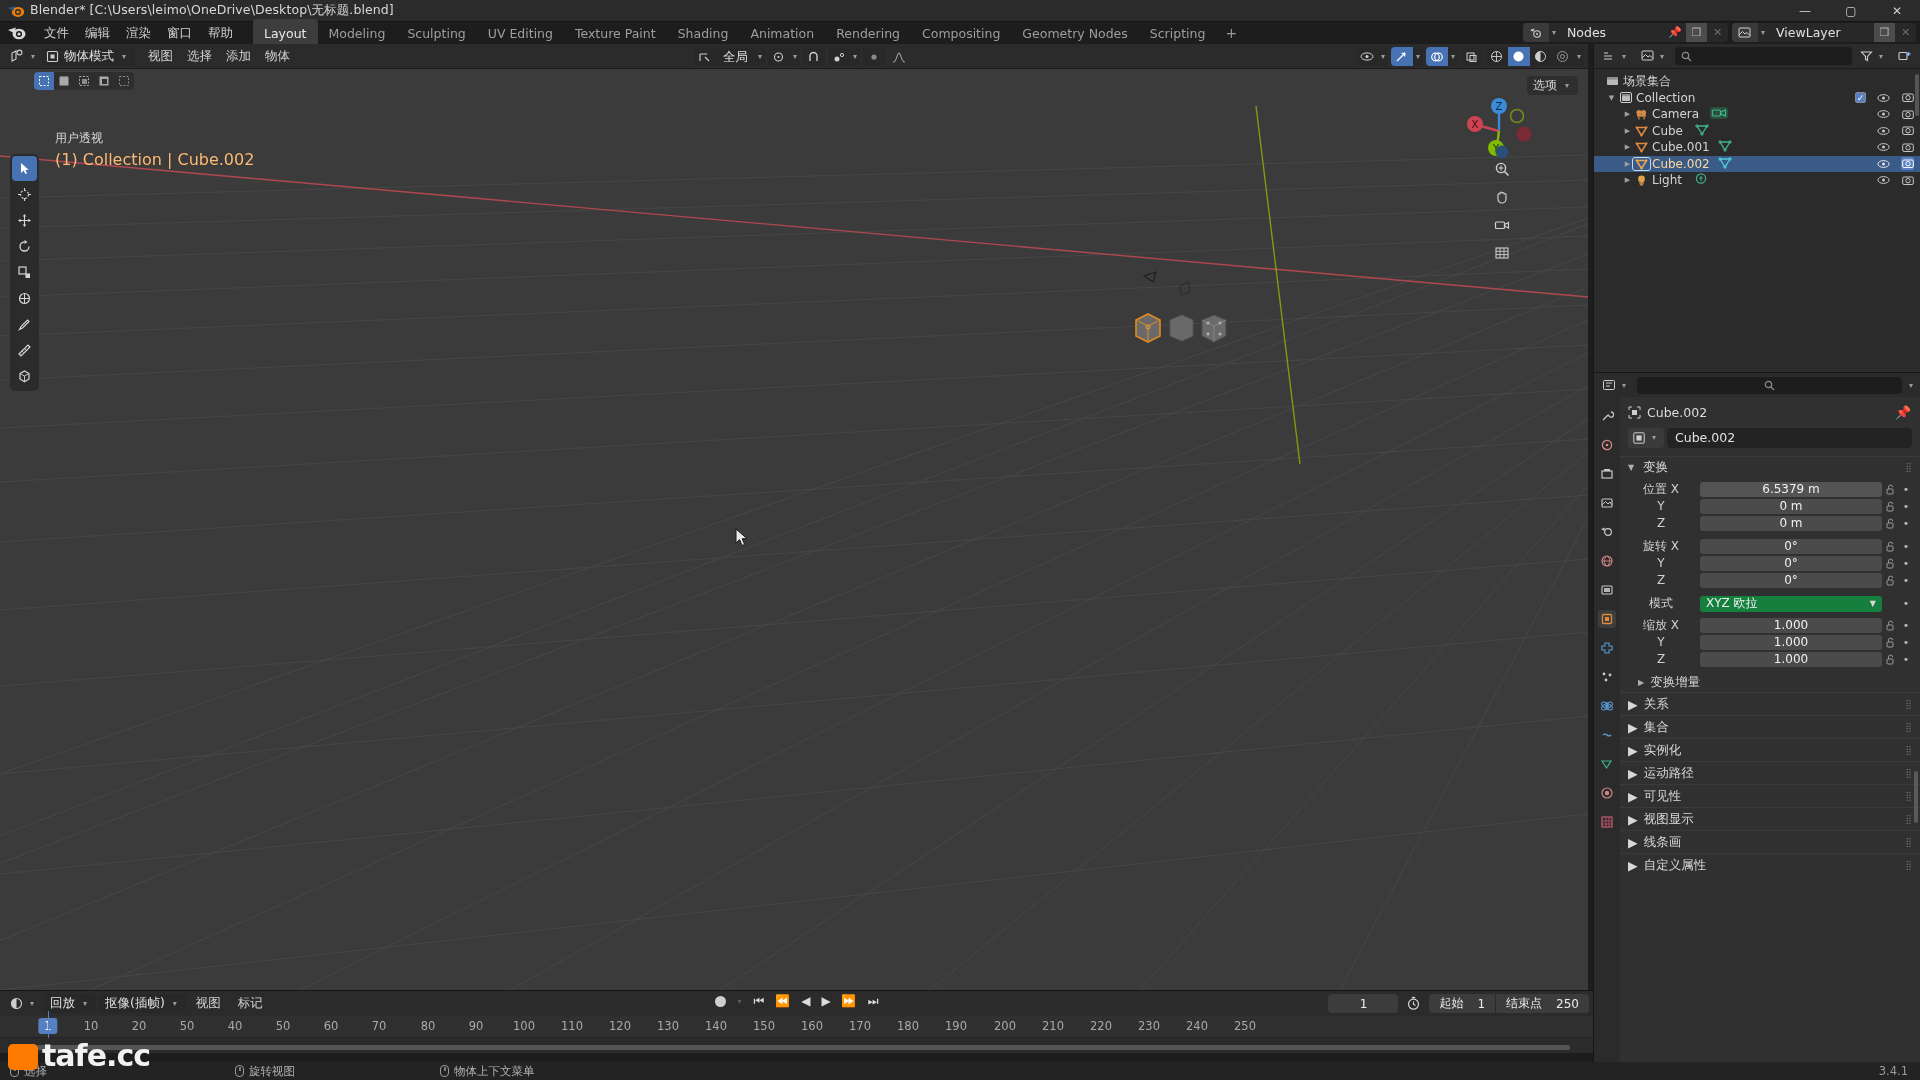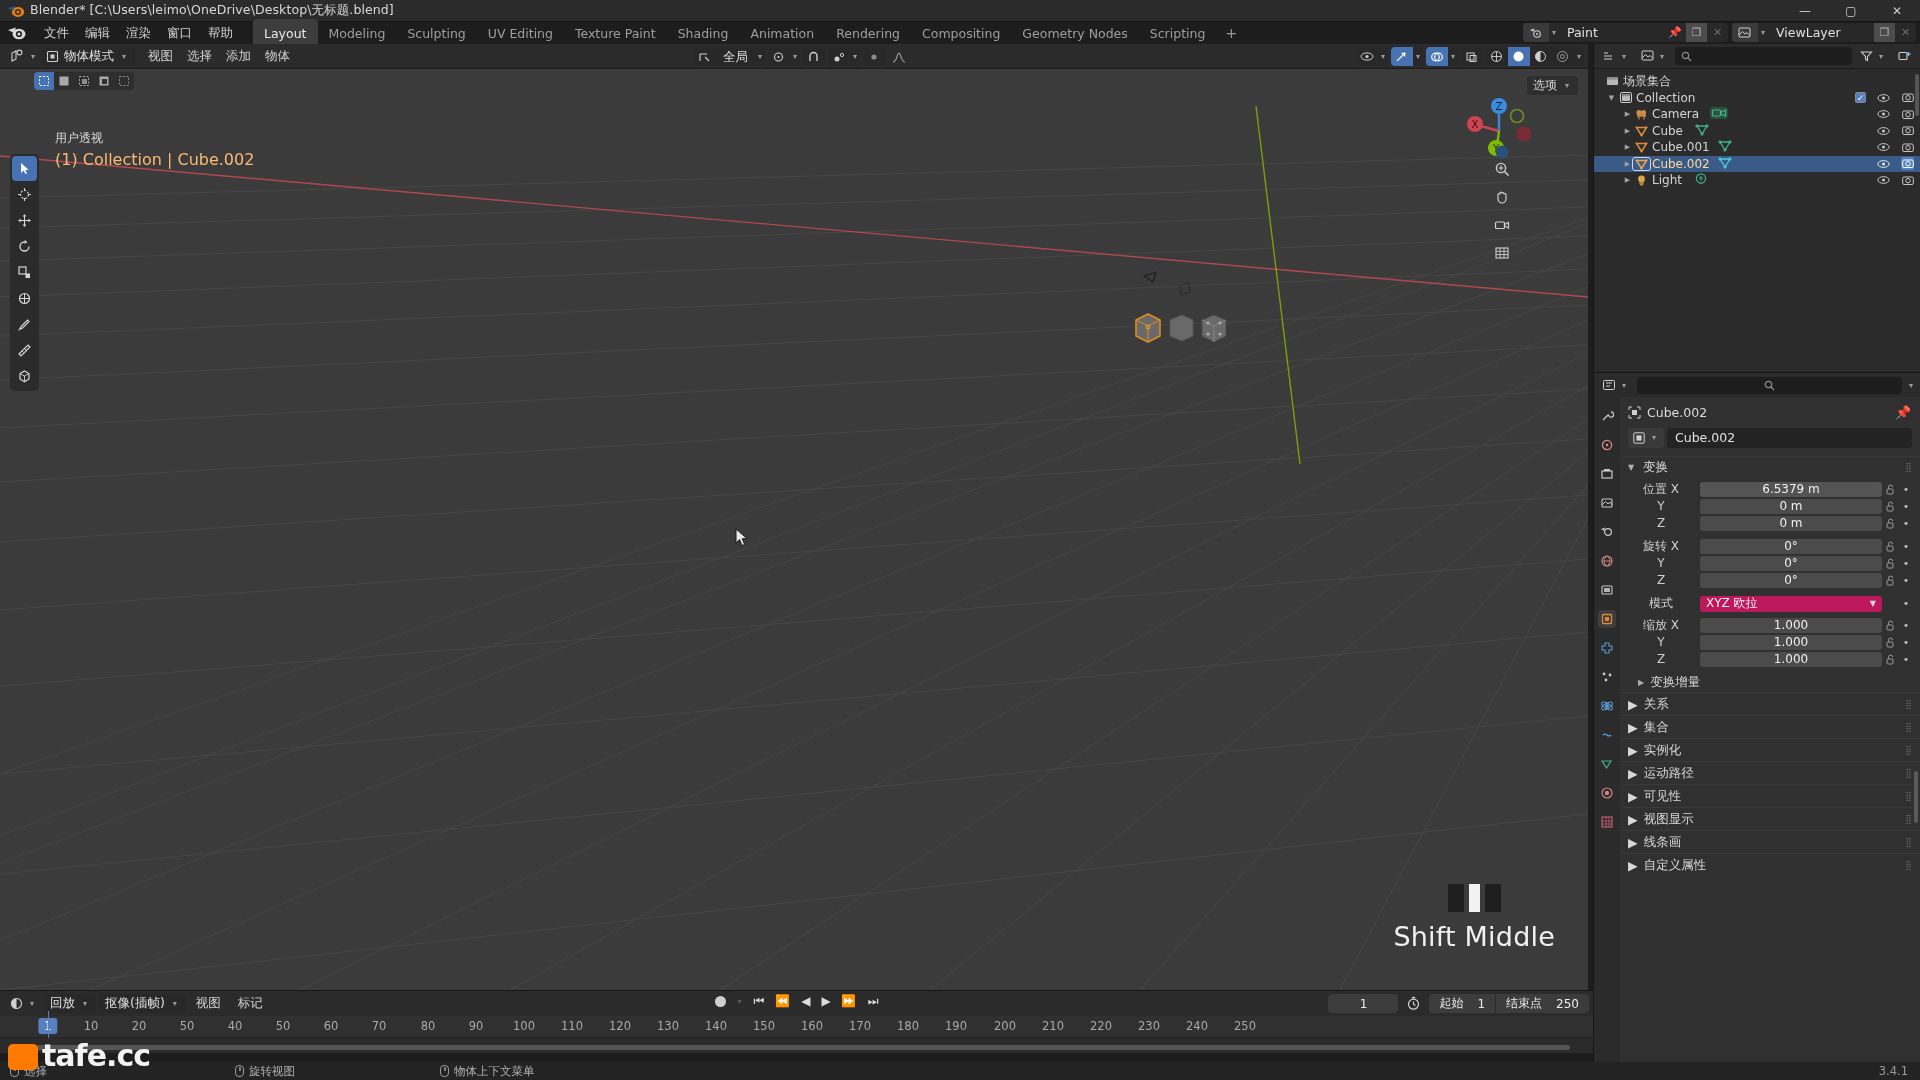--- a/index.html
+++ b/index.html
@@ -176,21 +176,21 @@
   .fld-row { display: flex; align-items: center; height: 16px; margin: 0 8px 1px 8px; }
   .fld-label { width: 72px; text-align: center; padding-right: 6px; font-size: 12px; color: #d0d0d0; }
   .fld-val { flex: 1; height: 15px; background: #545454; border-radius: 3px;
              display: flex; align-items: center; justify-content: center;
              font-size: 12px; color: #f0f0f0; }
   .fld-val.dark { background: #4b4b4b; }
   .fld-lock { width: 18px; display: flex; align-items: center; justify-content: center;
               color: #9a9a9a; font-size: 10px; }
   .fld-dot { width: 12px; display: flex; align-items: center; justify-content: center;
              color: #b8b8b8; font-size: 11px; }
-  .fld-sel { flex: 1; height: 16px; background: #be185d; border-radius: 3px;
+  .fld-sel { flex: 1; height: 16px; background: #15803d; border-radius: 3px;
              display: flex; align-items: center; padding: 0 6px; font-size: 12px; color: #efefef; }
   .sub-panel { display: flex; align-items: center; height: 19px; padding-left: 18px;
                gap: 6px; font-size: 12.5px; color: #d5d5d5; }
   .closed-panel { position: relative; display: flex; align-items: center; height: 23px;
                   padding-left: 8px; gap: 6px; font-size: 12.5px; color: #d8d8d8;
                   border-top: 1px solid #3a3a3a; }
   .pr-scroll { position: absolute; right: 2px; top: 398px; width: 4px; height: 52px;
                background: #5a5a5a; border-radius: 2px; }
 
   
@@ -295,21 +295,21 @@
     <div class="topbar-right">
       <div class="scene-ctl">
         <div class="ctl-icon">
           <svg width="14" height="12" viewBox="0 0 14 12">
             <circle cx="8" cy="7" r="3.3" fill="none" stroke="#d0d0d0" stroke-width="1.1"></circle>
             <circle cx="8" cy="7" r="1" fill="#d0d0d0"></circle>
             <path d="M1 3 L5.5 1.6 L4.3 4.8 Z" fill="#d0d0d0"></path>
           </svg>
         </div>
         <div class="tiny-caret">▾</div>
-        <div class="ctl-name">Paint</div>
+        <div class="ctl-name">Nodes</div>
         <div class="ctl-btn dim">📌</div>
         <div class="ctl-btn on">❐</div>
         <div class="ctl-btn dim">✕</div>
       </div>
       <div class="layer-ctl">
         <div class="ctl-icon">
           <svg width="13" height="11" viewBox="0 0 13 11">
             <rect x="1" y="1" width="11" height="9" rx="1" fill="none" stroke="#d0d0d0" stroke-width="1"></rect>
             <path d="M1 8 L4.5 4.5 L7 7 L9 5.5 L12 8.5" fill="none" stroke="#d0d0d0" stroke-width="1"></path>
           </svg>
@@ -662,28 +662,20 @@
         </svg>
       </div>
       <div class="nav-btn">
         <svg width="16" height="16" viewBox="0 0 16 16">
           <rect x="2" y="3" width="12" height="10" fill="none" stroke="#cfcfcf" stroke-width="1.1"></rect>
           <path d="M6 3 L6 13 M10 3 L10 13 M2 6.3 L14 6.3 M2 9.6 L14 9.6" stroke="#cfcfcf" stroke-width=".9"></path>
         </svg>
       </div>
     </div>
 
-    <div class="keyhint">
-      <div class="mouse">
-        <div class="mb"></div>
-        <div class="mb mid"></div>
-        <div class="mb"></div>
-      </div>
-      <div class="ktext">Shift Middle</div>
-    </div>
 
     <div class="cursor">
       <svg width="14" height="20" viewBox="0 0 14 20">
         <path d="M1 1 L1 15 L4.6 11.6 L7 17.5 L9.6 16.4 L7.2 10.8 L12 10.6 Z" fill="#e8e8e8" stroke="#1a1a1a" stroke-width="1"></path>
       </svg>
     </div>
   </div>
 
   <div class="outliner">
     <div class="ol-header">

